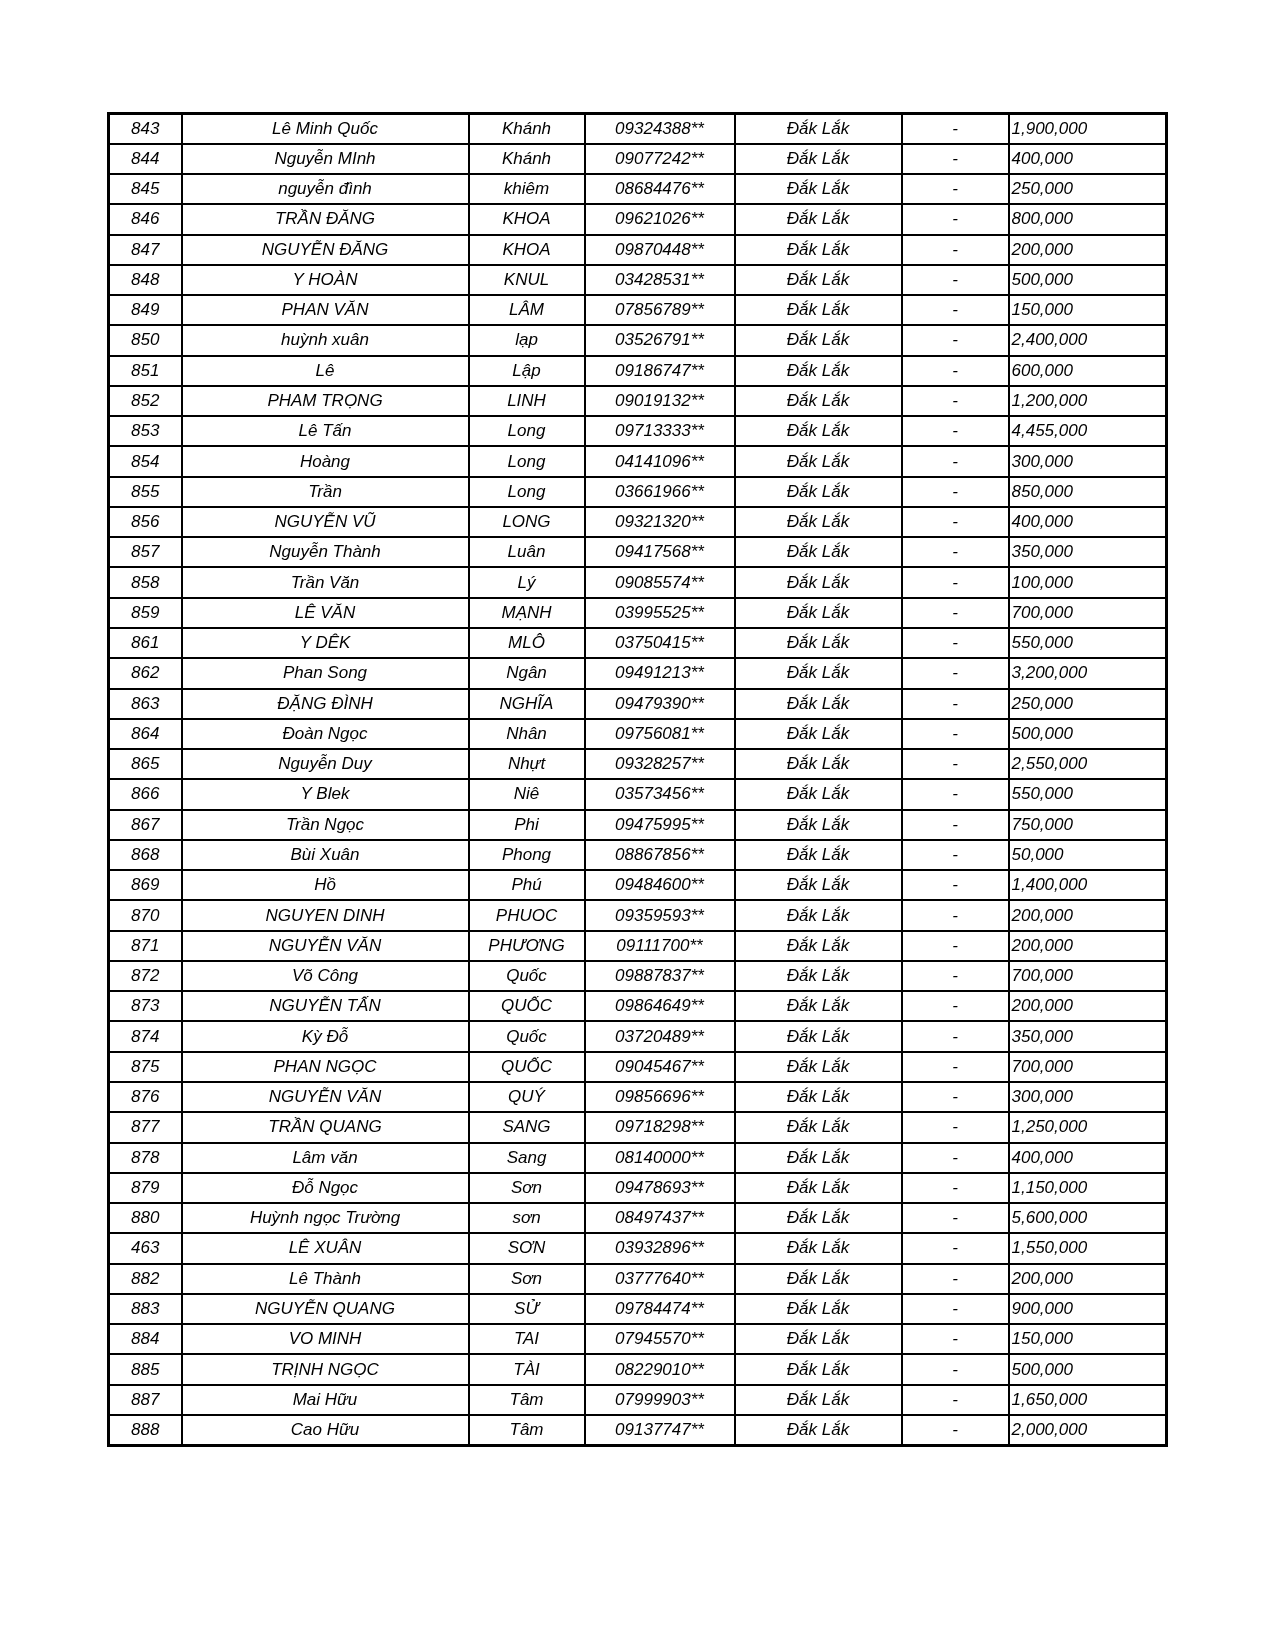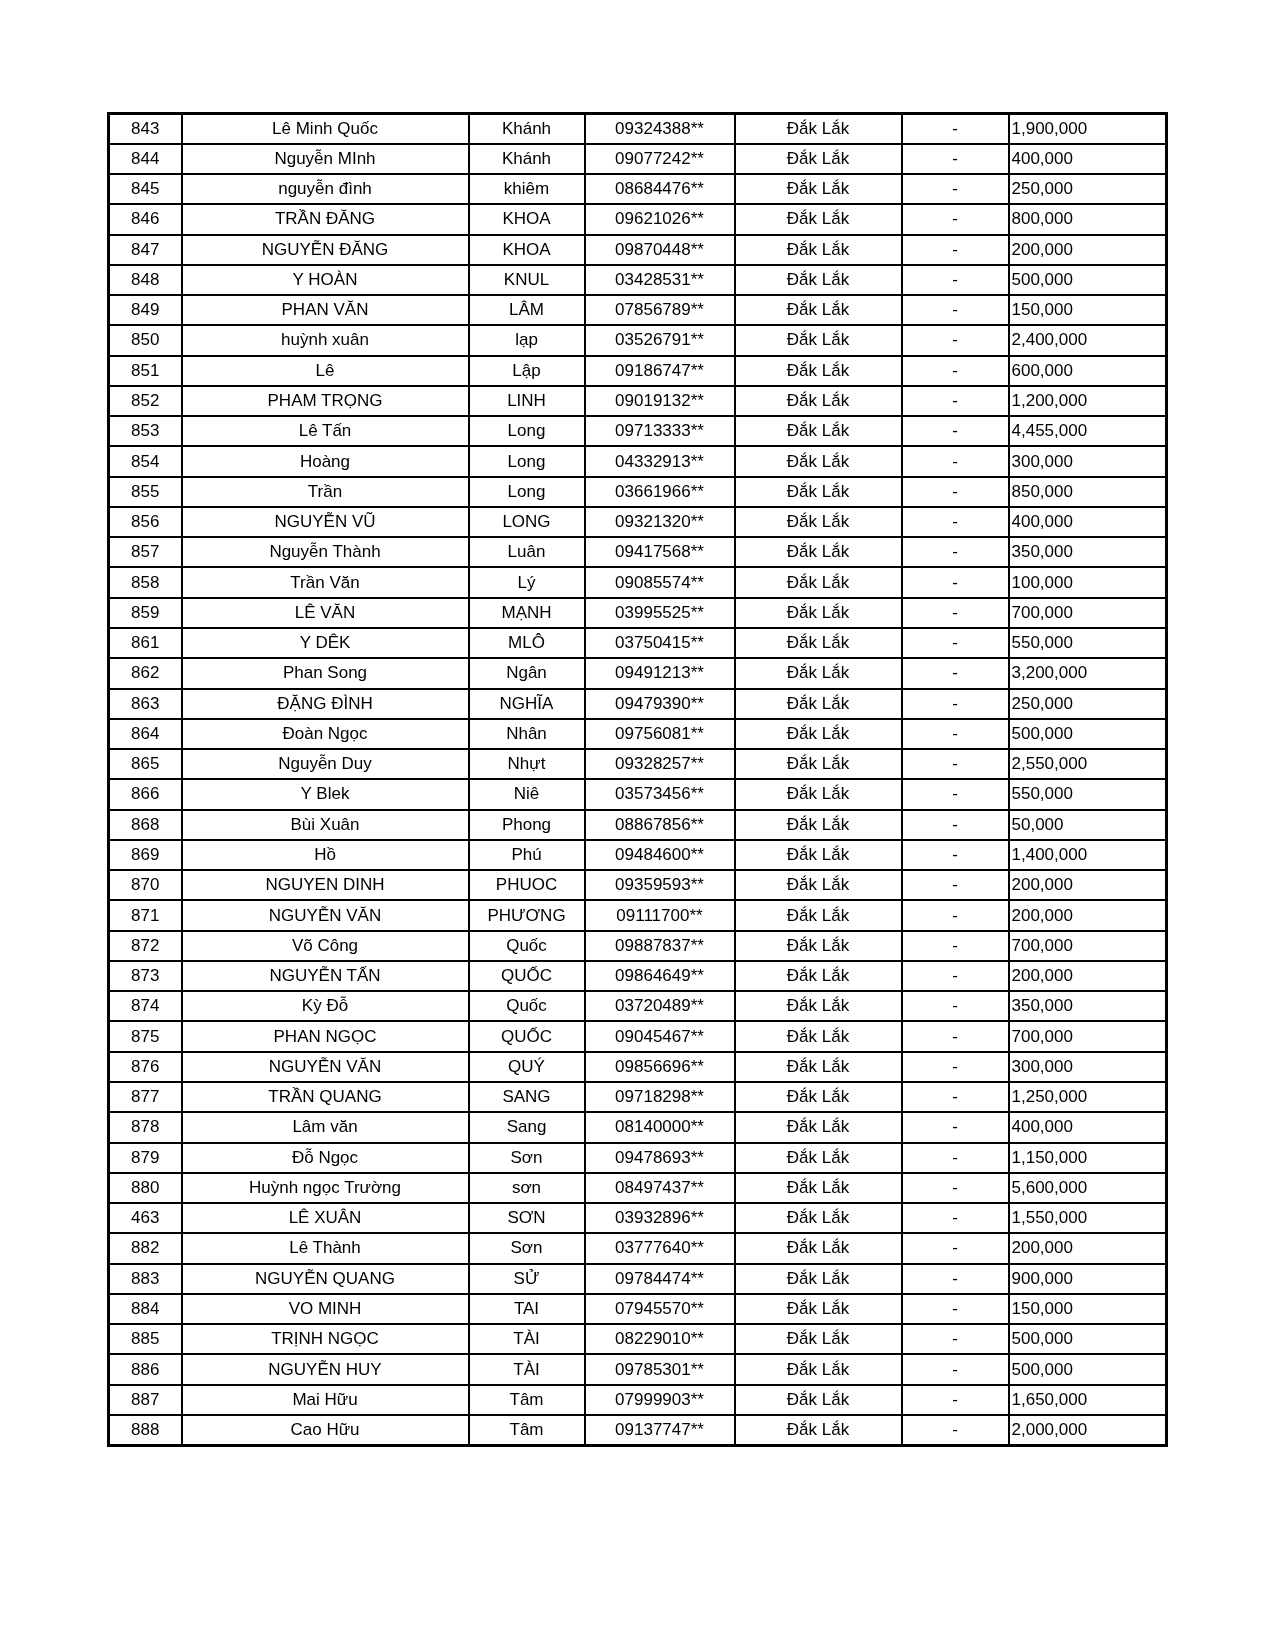--- a/index.html
+++ b/index.html
@@ -10,20 +10,21 @@
   }
   body {
     height: 1650px;
     position: relative;
   }
   .page {
     position: absolute;
     left: 0; top: 0;
     width: 1244px; height: 1650px;
     background: #ffffff;
+    font-style: italic;
   }
   table.donor-table {
     position: absolute;
     left: 107px;
     top: 112px;
     width: 1058px;
     border-collapse: collapse;
     table-layout: fixed;
     border: 3px solid #000000;
   }
@@ -161,21 +162,21 @@
           <td class="c-last c-last_name">Long</td>
           <td class="c-phone">09713333**</td>
           <td class="c-province">Đắk Lắk</td>
           <td class="c-dash">-</td>
           <td class="c-amount">4,455,000</td>
         </tr>
         <tr>
           <td class="c-id">854</td>
           <td class="c-first c-first_name">Hoàng</td>
           <td class="c-last c-last_name">Long</td>
-          <td class="c-phone">04332913**</td>
+          <td class="c-phone">04141096**</td>
           <td class="c-province">Đắk Lắk</td>
           <td class="c-dash">-</td>
           <td class="c-amount">300,000</td>
         </tr>
         <tr>
           <td class="c-id">855</td>
           <td class="c-first c-first_name">Trần</td>
           <td class="c-last c-last_name">Long</td>
           <td class="c-phone">03661966**</td>
           <td class="c-province">Đắk Lắk</td>
@@ -266,20 +267,29 @@
         <tr>
           <td class="c-id">866</td>
           <td class="c-first c-first_name">Y Blek</td>
           <td class="c-last c-last_name">Niê</td>
           <td class="c-phone">03573456**</td>
           <td class="c-province">Đắk Lắk</td>
           <td class="c-dash">-</td>
           <td class="c-amount">550,000</td>
         </tr>
         <tr>
+          <td class="c-id">867</td>
+          <td class="c-first c-first_name">Trần Ngọc</td>
+          <td class="c-last c-last_name">Phi</td>
+          <td class="c-phone">09475995**</td>
+          <td class="c-province">Đắk Lắk</td>
+          <td class="c-dash">-</td>
+          <td class="c-amount">750,000</td>
+        </tr>
+        <tr>
           <td class="c-id">868</td>
           <td class="c-first c-first_name">Bùi Xuân</td>
           <td class="c-last c-last_name">Phong</td>
           <td class="c-phone">08867856**</td>
           <td class="c-province">Đắk Lắk</td>
           <td class="c-dash">-</td>
           <td class="c-amount">50,000</td>
         </tr>
         <tr>
           <td class="c-id">869</td>
@@ -423,29 +433,20 @@
           <td class="c-phone">07945570**</td>
           <td class="c-province">Đắk Lắk</td>
           <td class="c-dash">-</td>
           <td class="c-amount">150,000</td>
         </tr>
         <tr>
           <td class="c-id">885</td>
           <td class="c-first c-first_name">TRỊNH NGỌC</td>
           <td class="c-last c-last_name">TÀI</td>
           <td class="c-phone">08229010**</td>
-          <td class="c-province">Đắk Lắk</td>
-          <td class="c-dash">-</td>
-          <td class="c-amount">500,000</td>
-        </tr>
-        <tr>
-          <td class="c-id">886</td>
-          <td class="c-first c-first_name">NGUYỄN HUY</td>
-          <td class="c-last c-last_name">TÀI</td>
-          <td class="c-phone">09785301**</td>
           <td class="c-province">Đắk Lắk</td>
           <td class="c-dash">-</td>
           <td class="c-amount">500,000</td>
         </tr>
         <tr>
           <td class="c-id">887</td>
           <td class="c-first c-first_name">Mai Hữu</td>
           <td class="c-last c-last_name">Tâm</td>
           <td class="c-phone">07999903**</td>
           <td class="c-province">Đắk Lắk</td>

